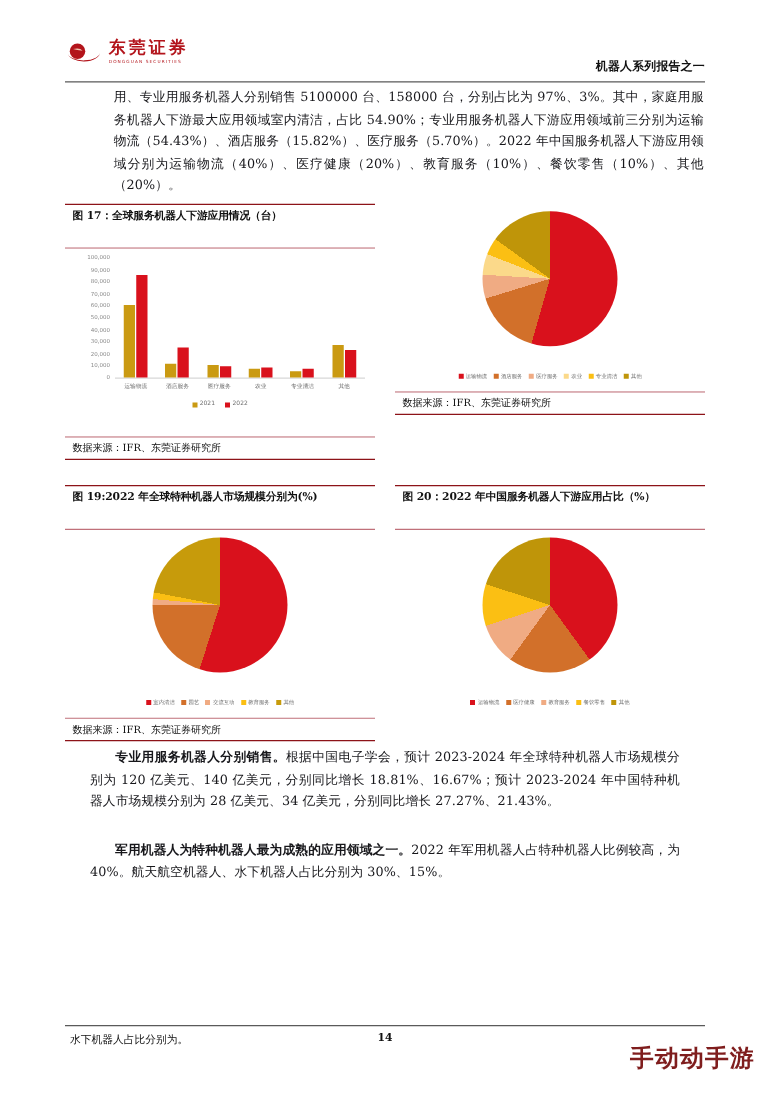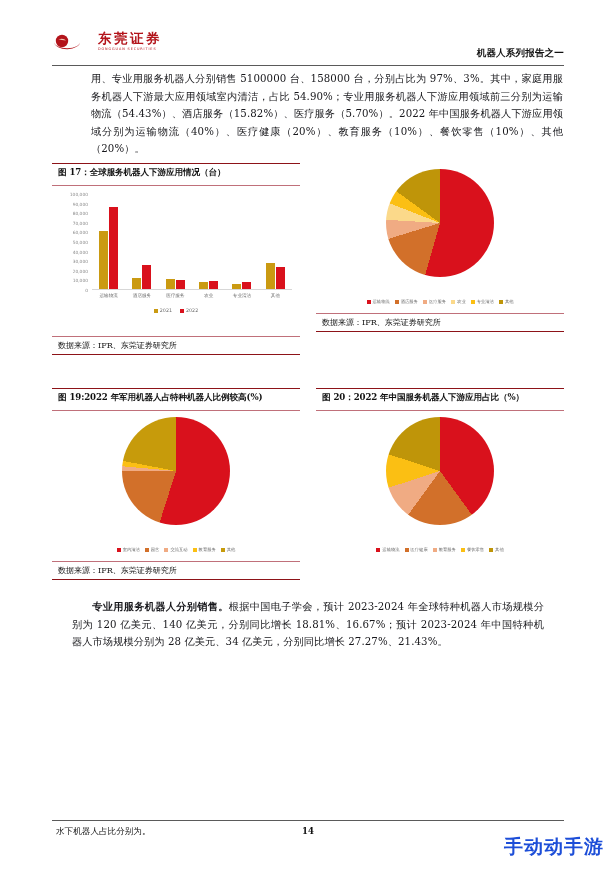--- a/index.html
+++ b/index.html
@@ -9,21 +9,21 @@
     background:#ffffff;
     font-family:"DejaVu Sans","Liberation Sans",sans-serif;
     color:#1a1a1a;
     position:relative;
     overflow:hidden;
   }
   .page { position:absolute; inset:0; }
 
   
   .header { position:absolute; left:52px; top:30px; width:512px; height:36px; }
-  .logo { position:absolute; left:0; top:2px; display:flex; align-items:center; gap:16px; }
+  .logo { position:absolute; left:0; top:2px; display:flex; align-items:center; gap:5px; }
   .logo-mark { width:30px; height:17px; position:relative; }
   .logo-text { display:flex; flex-direction:column; line-height:1; }
   .logo-cn {
     font-family:"DejaVu Serif","Liberation Serif",serif;
     font-weight:bold; font-size:13.5px; color:#b3141b;
     letter-spacing:2.5px;
   }
   .logo-en { font-size:3.4px; color:#b3141b; letter-spacing:0.9px; margin-top:2px; }
   .header-title {
     position:absolute; right:0; top:17px;
@@ -51,21 +51,21 @@
   .p-top { position:absolute; left:72px; top:70px; width:472px;margin-left:19px; }
   .p-bot1 { position:absolute; left:72px; top:598px; width:472px; }
   .p-bot2 { position:absolute; left:72px; top:672px; width:472px; }
   .indent { display:inline-block; width:20px; }
 
   
   .fig { position:absolute; width:248px; }
   .fig-head {
     border-top:1.1px solid #8d1318;
     border-bottom:1.1px solid #c0707a;
-    padding:3px 4px 6px 6px;
+    padding:3px 4px 19px 6px;
     font-family:"DejaVu Serif","Liberation Serif",serif;
     font-size:8.6px; font-weight:bold; color:#111;
     white-space:nowrap; letter-spacing:-0.1px;
   }
   .fig-body { height:150px; position:relative; background:#fff; }
   .fig-src {
     border-top:1.1px solid #c0707a;
     border-bottom:1.1px solid #8d1318;
     padding:3px 4px 3px 6px;
     font-family:"DejaVu Serif","Liberation Serif",serif;
@@ -136,21 +136,21 @@
     font-family:"DejaVu Serif","Liberation Serif",serif;
     font-size:8.6px; color:#111;
   }
   .footer-page {
     position:absolute; left:0; right:0; top:826px; text-align:center;
     font-family:"DejaVu Serif","Liberation Serif",serif;
     font-size:8.6px; font-weight:bold; color:#111;
   }
   .watermark {
     position:absolute; right:12px; bottom:14px;
-    font-size:19px; font-weight:bold; color:#1d4ed8;
+    font-size:19px; font-weight:bold; color:#7f1d1d;
     letter-spacing:1px;
     font-family:"DejaVu Sans","Liberation Sans",sans-serif;
   }
 </style>
 </head>
 <body>
 
 <div class="page">
 
   <div class="header">
@@ -268,21 +268,21 @@
               <span class="lg-sw" style="background: rgb(191, 149, 9);"></span>
               <span>其他</span>
             </span>
           </div>
       </div>
     </div>
     <div class="fig-src">数据来源：IFR、东莞证券研究所</div>
   </div>
 
   <div class="fig" id="fig19">
-    <div class="fig-head">图 19:2022 年军用机器人占特种机器人比例较高(%)</div>
+    <div class="fig-head">图 19:2022 年全球特种机器人市场规模分别为(%)</div>
     <div class="fig-body">
       <div class="pie-wrap">
         <div class="pie" style="background: conic-gradient(rgb(217, 17, 28) 0deg, rgb(217, 17, 28) 197.64deg, rgb(210, 112, 42) 197.64deg, rgb(210, 112, 42) 269.64deg, rgb(240, 171, 131) 269.64deg, rgb(240, 171, 131) 275.04deg, rgb(251, 191, 19) 275.04deg, rgb(251, 191, 19) 280.8deg, rgb(199, 155, 11) 280.8deg, rgb(199, 155, 11) 360deg);"></div>
         <div class="pie-legend">
             <span class="lg-item">
               <span class="lg-sw" style="background: rgb(217, 17, 28);"></span>
               <span>室内清洁</span>
             </span>
             <span class="lg-item">
               <span class="lg-sw" style="background: rgb(210, 112, 42);"></span>
@@ -334,19 +334,22 @@
             </span>
           </div>
       </div>
     </div>
   </div>
 
   <div class="para p-bot1">
     <span class="indent"></span><b>专业用服务机器人分别销售。</b><span>根据中国电子学会，预计 2023-2024 年全球特种机器人市场规模分别为 120 亿美元、140 亿美元，分别同比增长 18.81%、16.67%；预计 2023-2024 年中国特种机器人市场规模分别为 28 亿美元、34 亿美元，分别同比增长 27.27%、21.43%。</span>
   </div>
 
+  <div class="para p-bot2">
+    <span class="indent"></span><b>军用机器人为特种机器人最为成熟的应用领域之一。</b><span>2022 年军用机器人占特种机器人比例较高，为 40%。航天航空机器人、水下机器人占比分别为 30%、15%。</span>
+  </div>
 
   <div class="footer-rule"></div>
   <div class="footer-left">水下机器人占比分别为。</div>
   <div class="footer-page">14</div>
   <div class="watermark">手动动手游</div>
 
 </div>
 
 </body></html>

